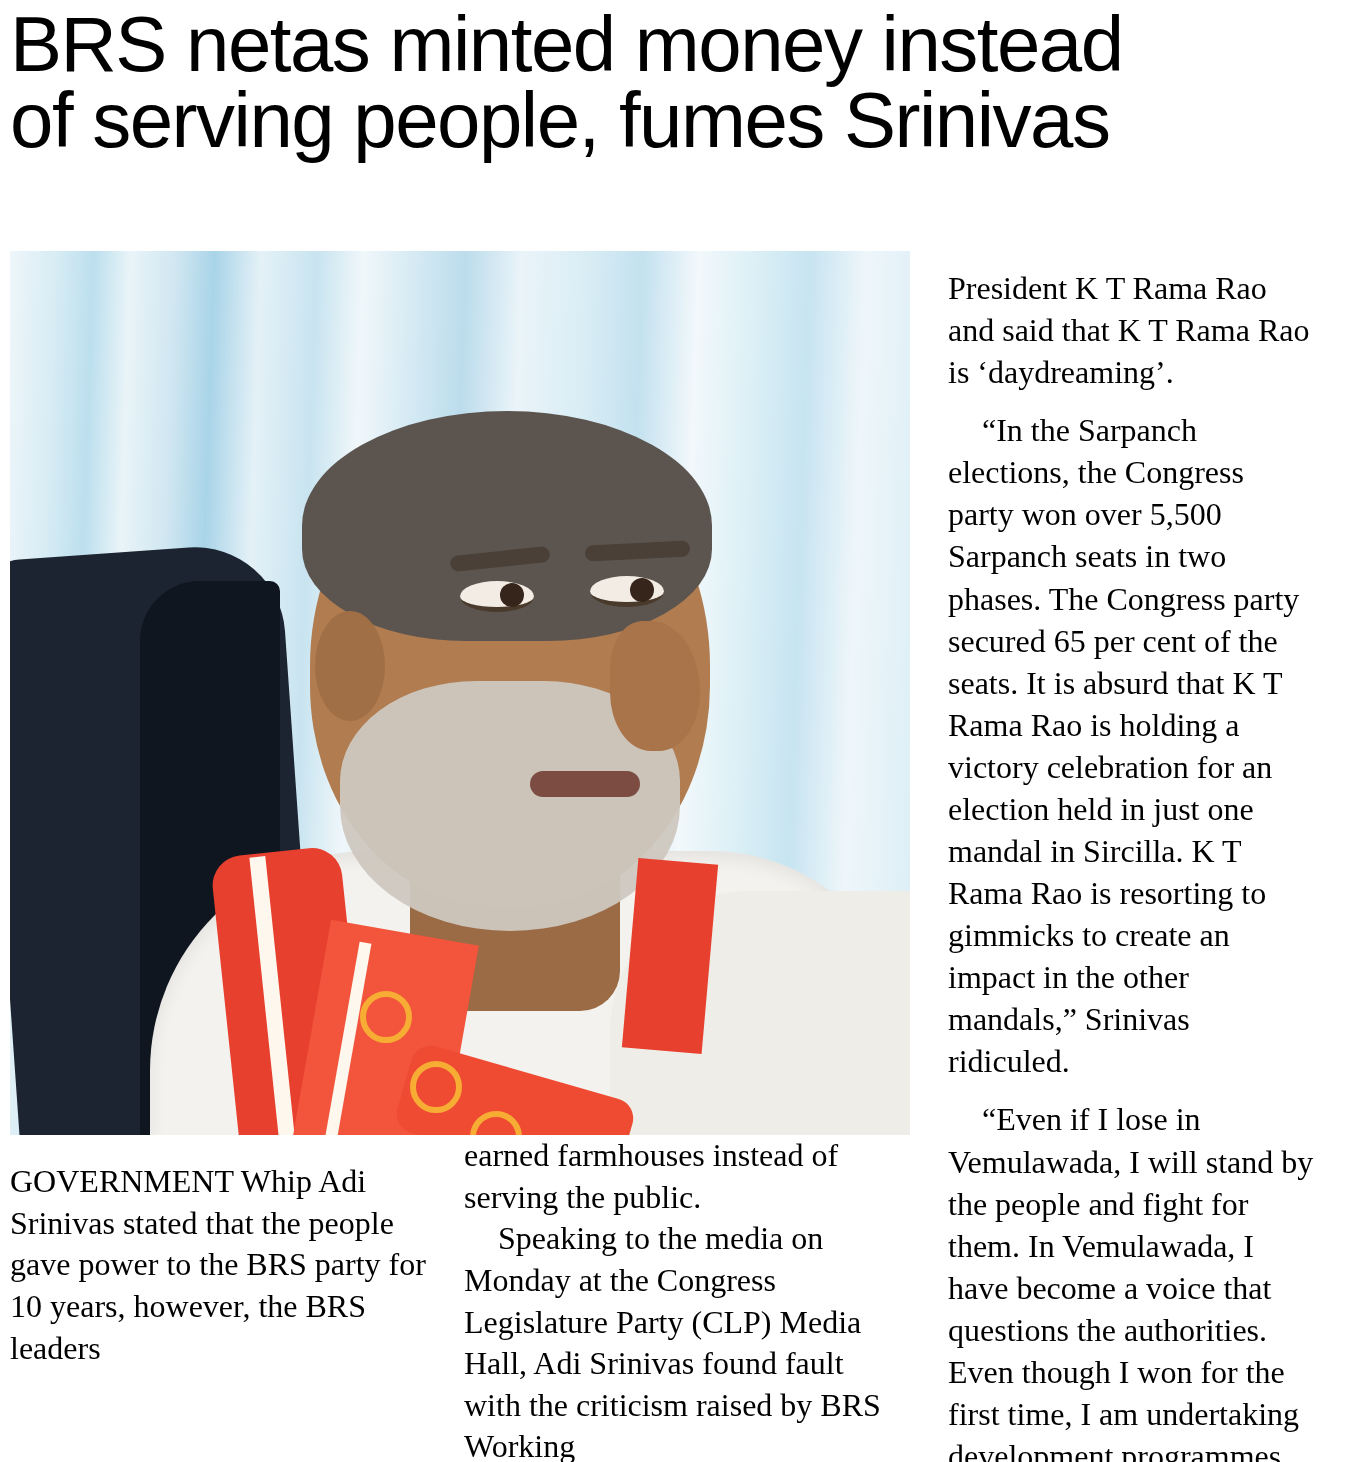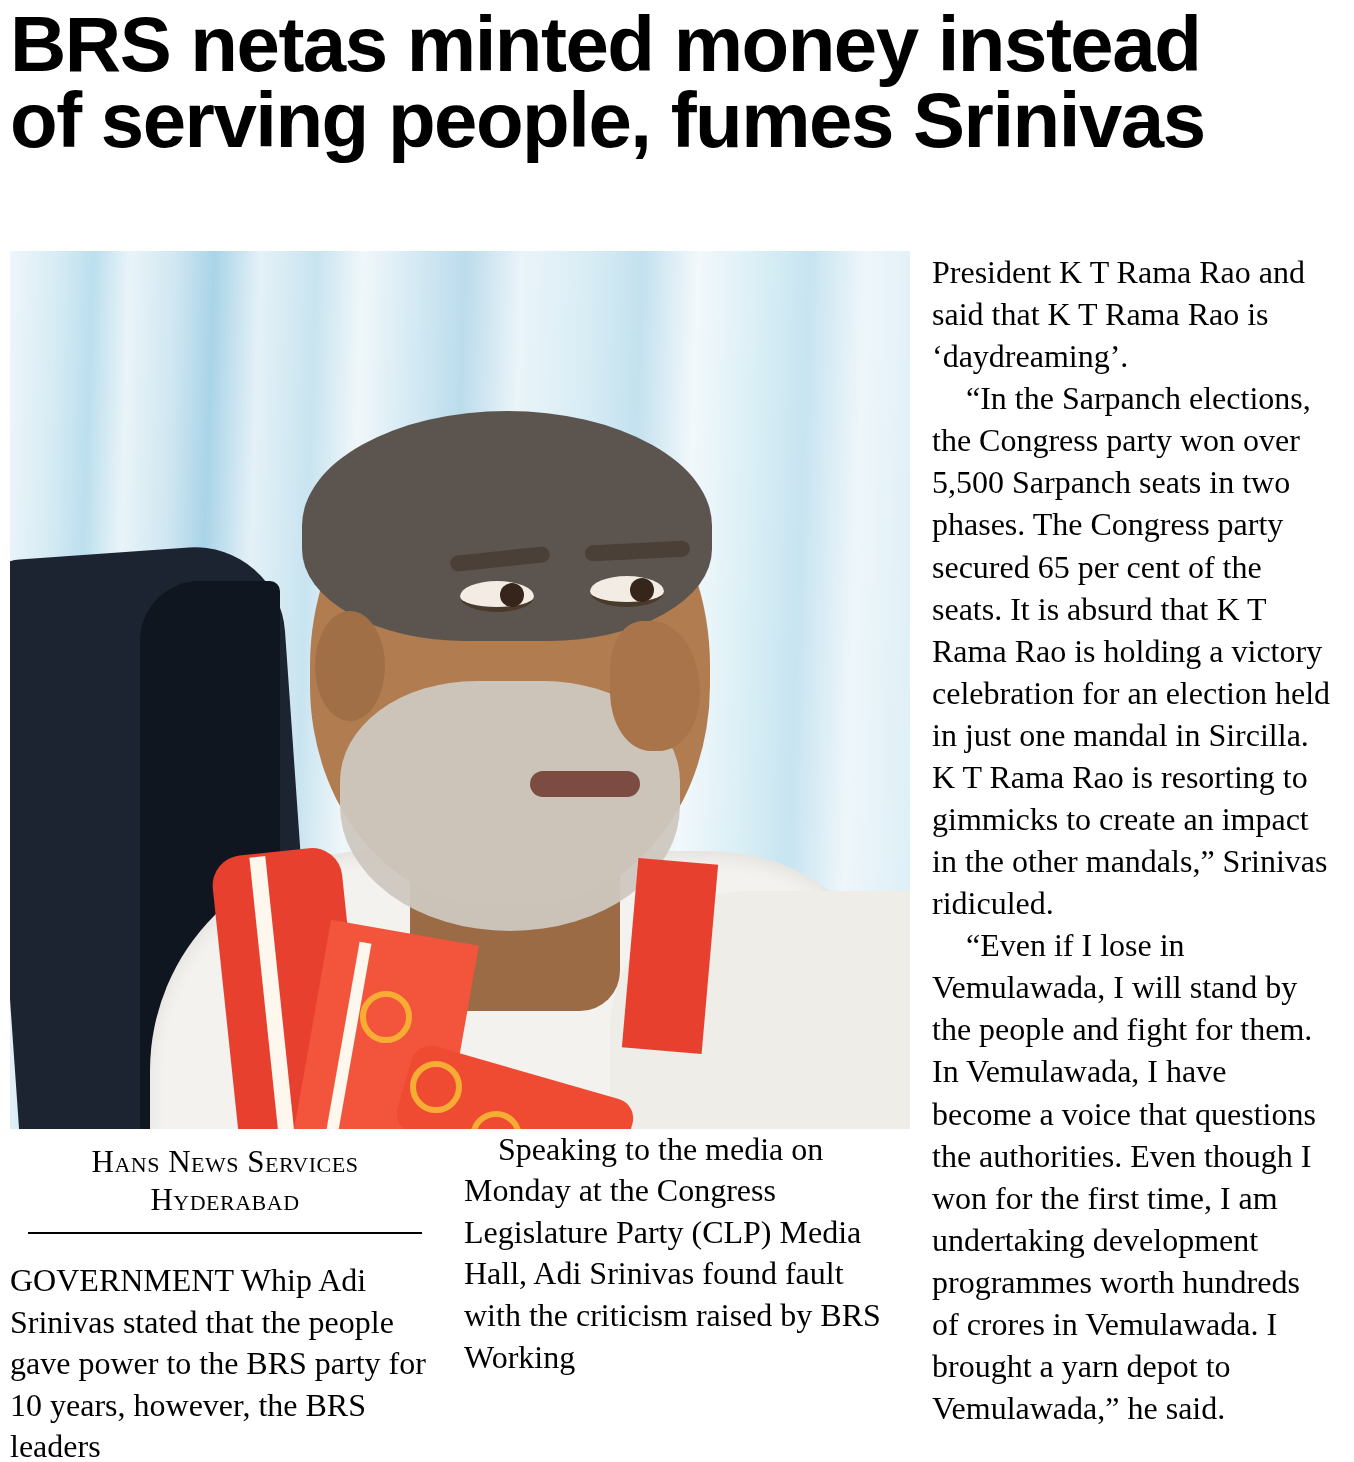--- a/index.html
+++ b/index.html
@@ -17,21 +17,21 @@
   .page {
     position: relative;
     width: 1354px;
     height: 1462px;
     padding: 0;
     box-sizing: border-box;
   }
   
   .headline {
     font-family: "Liberation Sans", sans-serif;
-    font-weight: 700;
+    font-weight: 400;
     font-size: 78px;
     line-height: 0.98;
     letter-spacing: -1.5px;
     margin: 6px 10px 0 10px;
     padding: 0;
     color: #000;
     white-space: pre-line;
   }
   
   .body-area {
@@ -276,21 +276,21 @@
   .col.c1 { width: 430px; }
   .col.c2 { width: 430px; }
   .col p { margin: 0; }
   .col p.indent { text-indent: 34px; }
   
   .right-col {
     width: 400px;
     font-size: 32px;
     line-height: 1.315;
   }
-  .right-col p { margin: 0; }
+  .right-col p { margin: 16px; }
   .right-col p.indent { text-indent: 34px; }
   .c2-top { margin-top: 0; }
 </style>
 </head>
 <body>
 
 <div class="page">
 
   <h1 class="headline">BRS netas minted money instead
 of serving people, fumes Srinivas</h1>
@@ -326,29 +326,25 @@
         <div class="scarf-right"></div>
         <div class="motif" style="left:350px; top:740px;"></div>
         <div class="motif" style="left:400px; top:810px;"></div>
         <div class="motif" style="left:460px; top:860px;"></div>
 
       </div>
 
       <div class="lower-cols">
 
         <div class="col c1">
-          <div class="credit">
-            <div>Hans News Services</div>
-            <div>Hyderabad</div>
-            <div class="rule"></div>
-          </div>
           <p style="margin-top:26px;" class="lead-paragraph">GOVERNMENT Whip Adi Srinivas stated that the people gave power to the BRS party for 10 years, however, the BRS leaders</p>
         </div>
 
         <div class="col c2">
+          <p class="c2-top">earned farmhouses instead of serving the public.</p>
           <p class="indent">Speaking to the media on Monday at the Congress Legislature Party (CLP) Media Hall, Adi Srinivas found fault with the criticism raised by BRS Working</p>
         </div>
 
       </div>
     </div>
 
     <div class="right-col">
       <p>President K T Rama Rao and said that K T Rama Rao is ‘daydreaming’.</p>
       <p class="indent">“In the Sarpanch elections, the Congress party won over 5,500 Sarpanch seats in two phases. The Congress party secured 65 per cent of the seats. It is absurd that K T Rama Rao is holding a victory celebration for an election held in just one mandal in Sircilla. K T Rama Rao is resorting to gimmicks to create an impact in the other mandals,” Srinivas ridiculed.</p>
       <p class="indent">“Even if I lose in Vemulawada, I will stand by the people and fight for them. In Vemulawada, I have become a voice that questions the authorities. Even though I won for the first time, I am undertaking development programmes worth hundreds of crores in Vemulawada. I brought a yarn depot to Vemulawada,” he said.</p>

